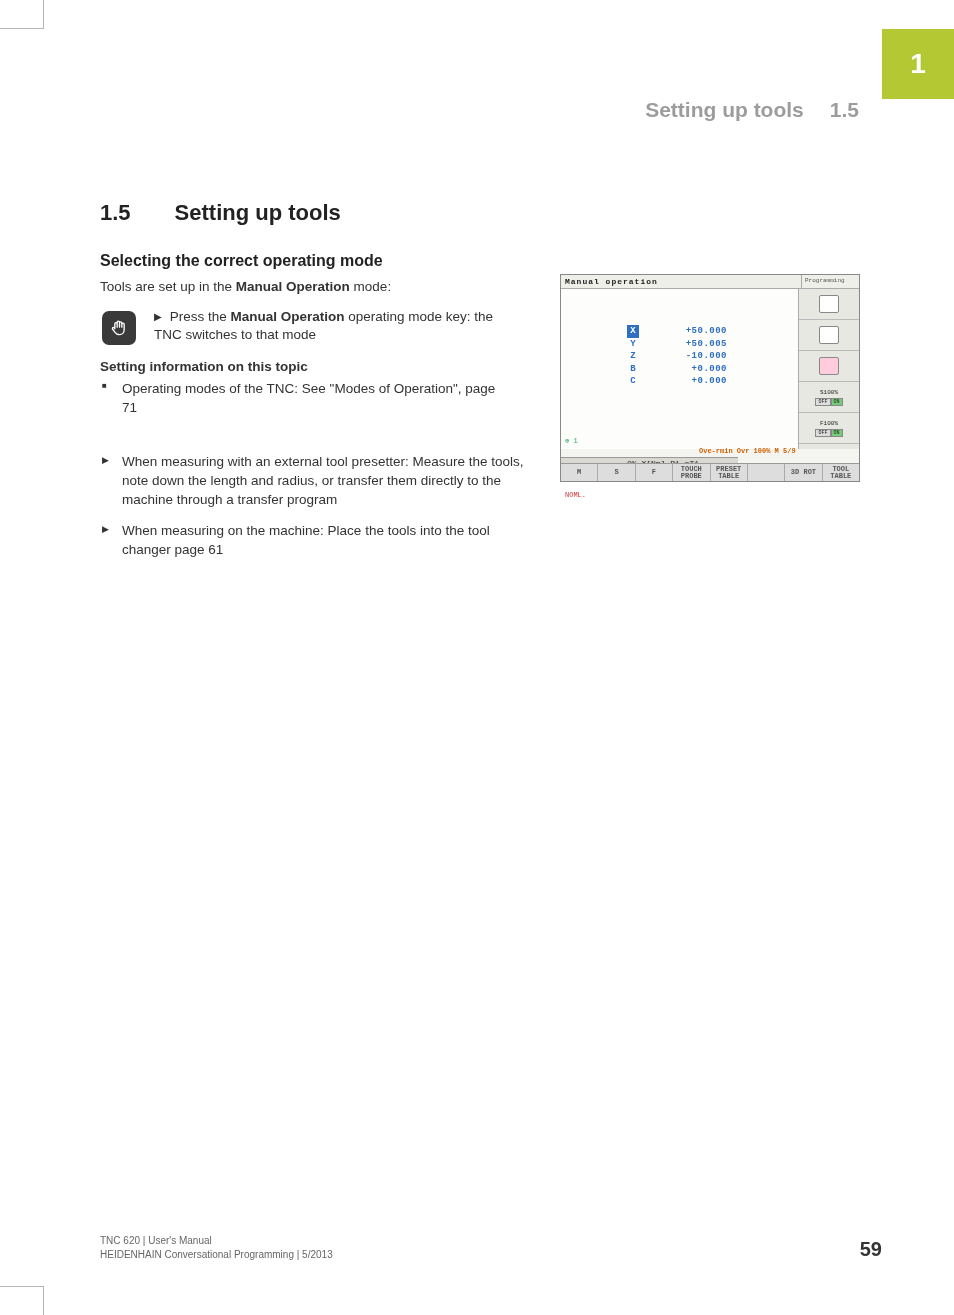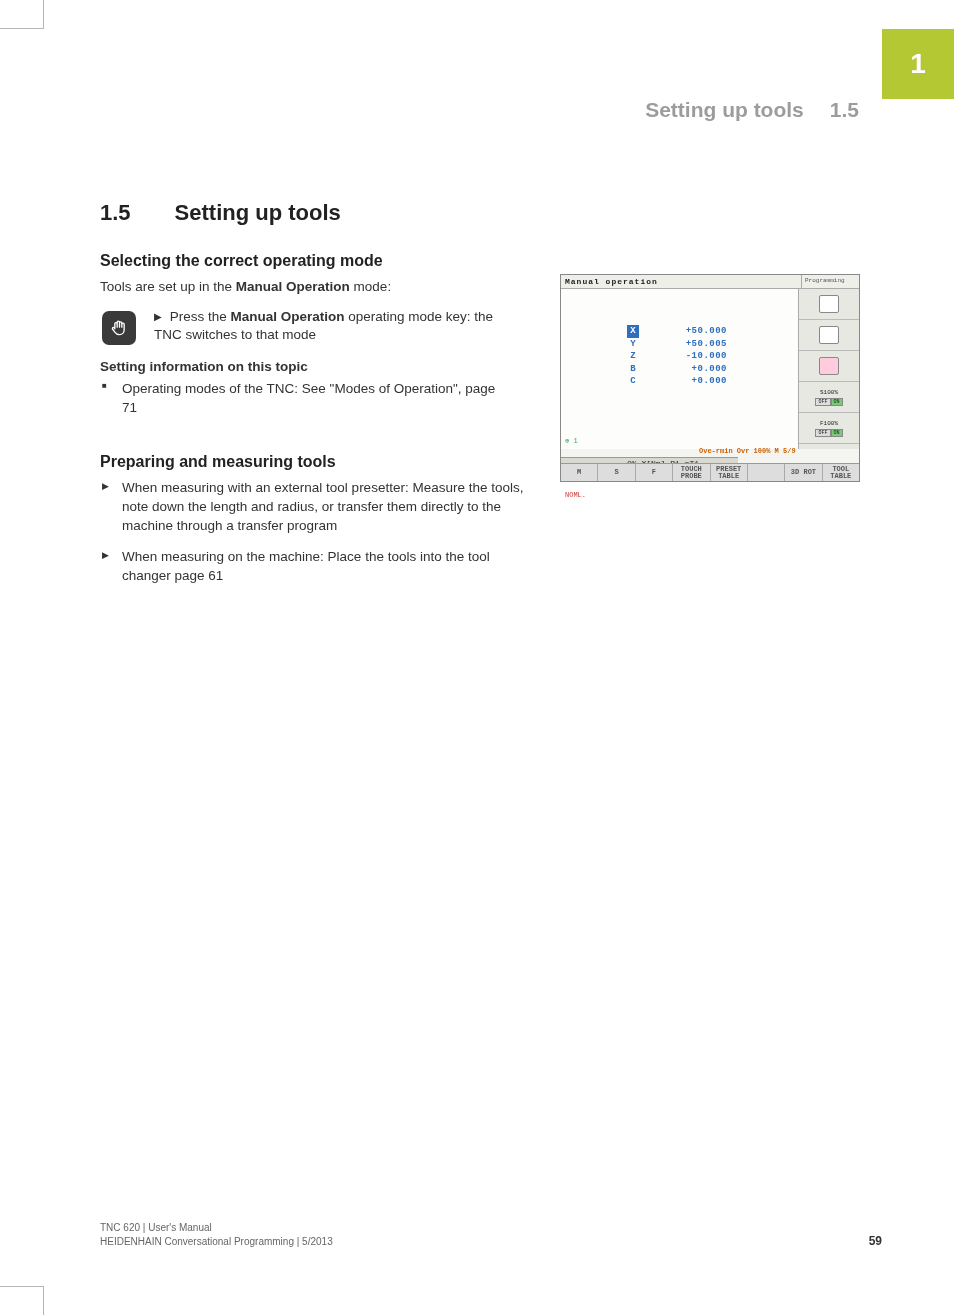--- a/index.html
+++ b/index.html
@@ -66,23 +66,23 @@
   .scr-bar .l1 { position: absolute; left: 66px; top: 1px; color: #222; }
   .scr-bar .l2 { position: absolute; left: 66px; top: 11px; color: #222; }
   .scr-soft { position: absolute; left: 0; bottom: 0; right: 0; height: 18px; background: #ddd; border-top: 1px solid #999; display: flex; }
   .scr-soft .sk { flex: 1; border-right: 1px solid #aaa; display: flex; align-items: center; justify-content: center; font-size: 7px; font-weight: 700; color: #555; text-align: center; line-height: 1; }
   .scr-soft .sk:last-child { border-right: none; }
   .onoff { display:flex; font-size:5px; margin-top:2px; }
   .onoff span { padding:0 2px; border:1px solid #888; }
   .onoff .off { background:#ddd; }
   .onoff .on  { background:#7c7; }
 
-  .footer { position: absolute; left: 100px; bottom: 67px; right: 72px; display: flex; justify-content: space-between; align-items: flex-end; }
+  .footer { position: absolute; left: 100px; bottom: 54px; right: 72px; display: flex; justify-content: space-between; align-items: flex-end; }
   .footer .left { font-size: 10px; color: #666; line-height: 1.35; }
-  .footer .pn { font-size: 12px; font-weight: 700; color: #333; }
+  .footer .pn { font-size: 20px; font-weight: 700; color: #333; }
 
   .crop-bl-v { position: absolute; left: 43px; bottom: 0; width: 0; height: 28px; border-left: 1px solid #b5b5b5; }
   .crop-bl-h { position: absolute; left: 0; bottom: 28px; width: 44px; height: 0; border-top: 1px solid #b5b5b5; }
 </style>
 </head>
 <body>
 
 <div class="page">
 
   <div class="crop-line-v"></div>
@@ -119,21 +119,20 @@
         <span class="tri">▶</span><span>Press the </span><span class="b">Manual Operation</span><span> operating mode key: the TNC switches to that mode</span>
       </div>
     </div>
 
     <div class="further">Setting information on this topic</div>
     <ul class="sq-list">
       <li>Operating modes of the TNC: See "Modes of Operation", page 71</li>
     </ul>
 
     <div class="section2">
-      <div class="h-sub">Preparing and measuring tools</div>
       <ul class="arrow-list">
         <li>When measuring with an external tool presetter: Measure the tools, note down the length and radius, or transfer them directly to the machine through a transfer program</li>
         <li>When measuring on the machine: Place the tools into the tool changer page 61</li>
       </ul>
     </div>
   </div>
 
   <div class="screenshot">
     <div class="scr-header">
       <div class="scr-h-main">Manual operation</div>

